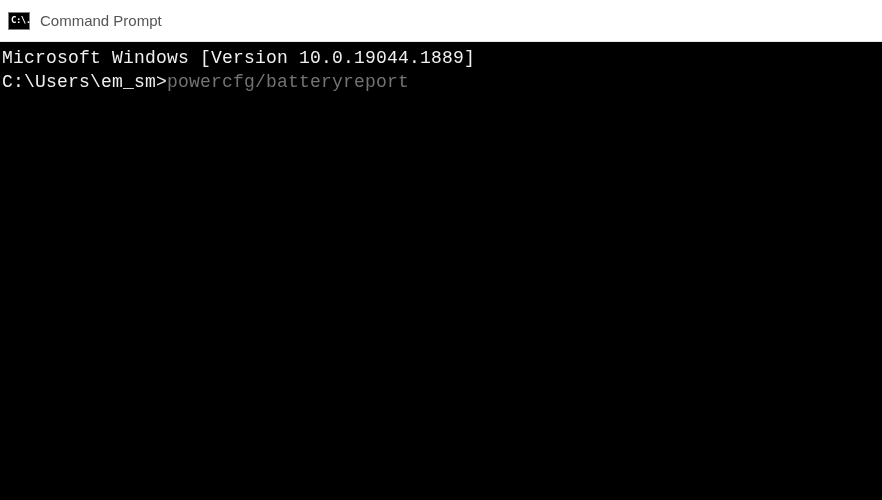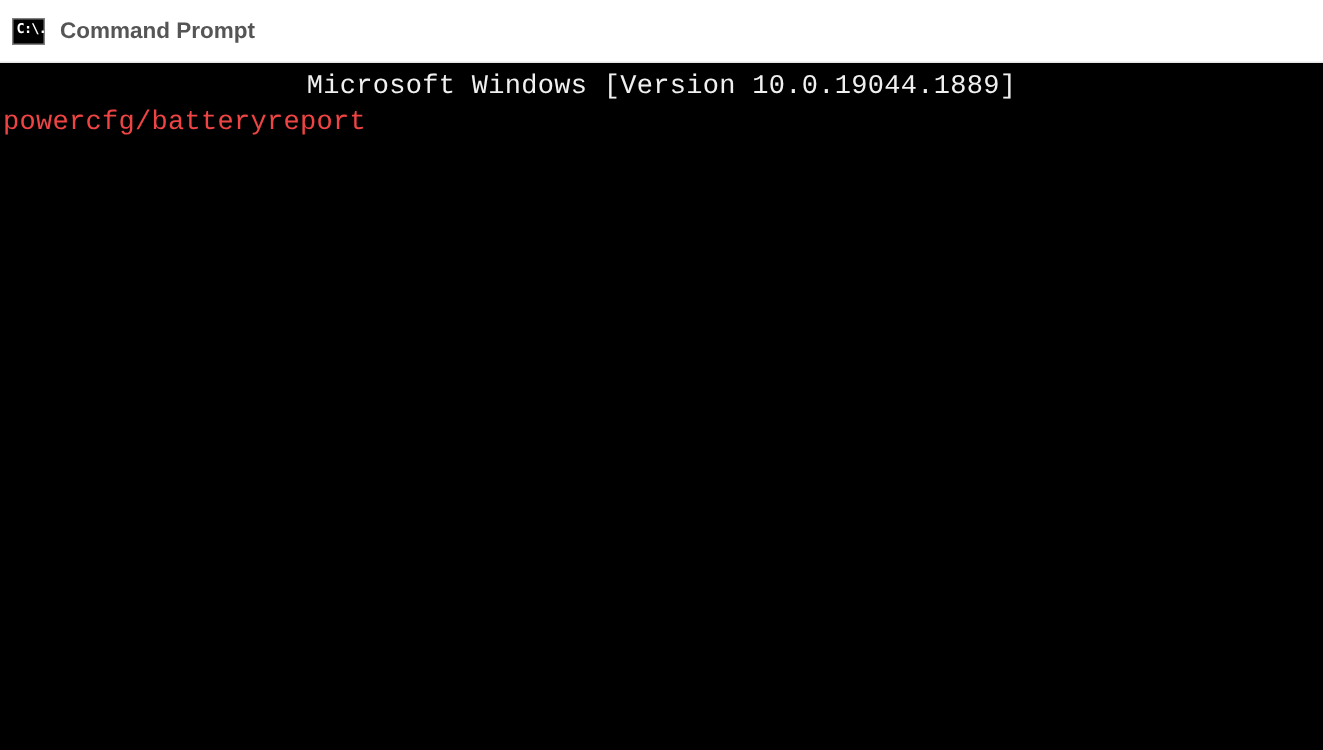--- a/index.html
+++ b/index.html
@@ -38,48 +38,47 @@
       color: #fff;
       font-family: Consolas, monospace;
       font-size: 9px;
       font-weight: bold;
       line-height: 1;
       letter-spacing: -0.5px;
     }
     .titlebar-title {
       color: #555;
       font-size: 15px;
-      font-weight: 700;
+      font-weight: 400;
     }
     .terminal {
       width: 882px;
       height: 458px;
       background: #000000;
       color: #f0f0f0;
       font-family: Consolas, "Courier New", monospace;
       font-size: 18px;
       line-height: 1.35;
       padding: 4px 2px;
       white-space: pre;
       letter-spacing: 0.2px;
     }
     .line {
       display: block;
-      text-align: center;
     }
     .prompt-line {
       display: flex;
     }
     .cmd-input {
-      color: #ef4444;
+      color: #737373;
     }
   </style>
 </head>
 <body>
 
 <div class="titlebar">
   <div class="titlebar-icon">
     <span class="titlebar-icon-text">C:\.</span>
   </div>
   <div class="titlebar-title">Command Prompt</div>
 </div>
 
-<div class="terminal"><span class="line">Microsoft Windows [Version 10.0.19044.1889]</span><span class="line"></span><span class="prompt-line"><span class="cmd-input">powercfg/batteryreport</span></span></div>
+<div class="terminal"><span class="line">Microsoft Windows [Version 10.0.19044.1889]</span><span class="line"></span><span class="prompt-line"><span>C:\Users\em_sm&gt;</span><span class="cmd-input">powercfg/batteryreport</span></span></div>
 
 </body></html>

